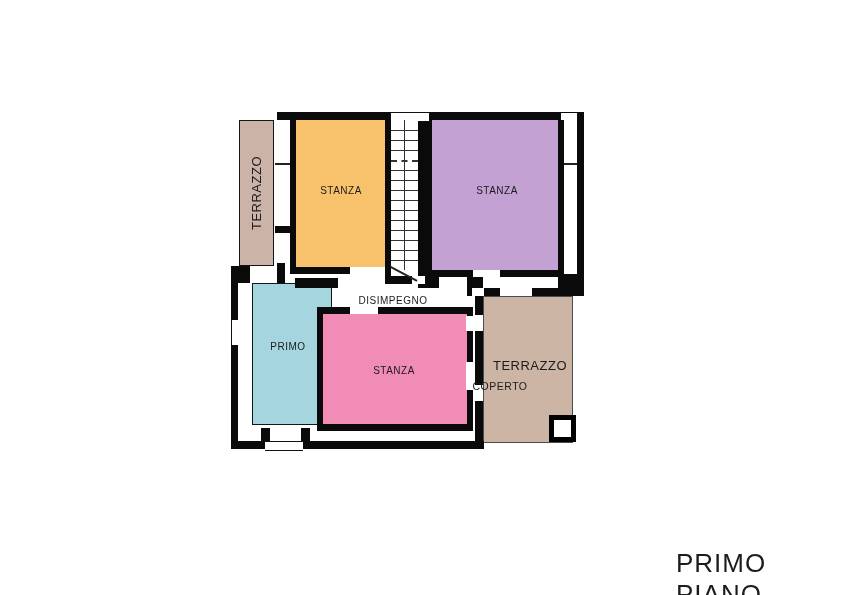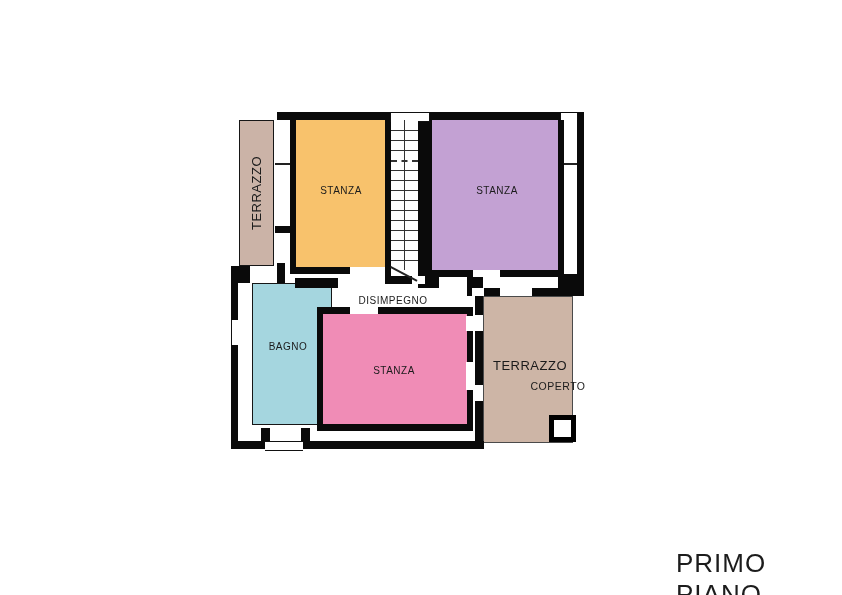--- a/index.html
+++ b/index.html
@@ -38,21 +38,21 @@
   .lbl{position:absolute;z-index:6;white-space:nowrap;transform:translate(-50%,-50%);
        letter-spacing:0.5px;color:#1b1b1b;}
   .lbl-room{font-size:10px;}
   .lbl-terrazzo-left{left:256px;top:193px;font-size:13px;transform:translate(-50%,-50%) rotate(-90deg);}
   .lbl-stanza-tl{left:341px;top:190px;}
   .lbl-stanza-tr{left:497px;top:190px;}
   .lbl-disimpegno{left:393px;top:300px;font-size:10px;}
   .lbl-bagno{left:288px;top:346px;}
   .lbl-stanza-b{left:394px;top:370px;}
   .lbl-coperto-1{left:530px;top:365px;font-size:13px;}
-  .lbl-coperto-2{left:558px;top:386px;font-size:10.5px;}
+  .lbl-coperto-2{left:500px;top:386px;font-size:10.5px;}
   .lbl-title{left:0;top:0;transform:none;position:absolute;z-index:6;
              font-size:26px;letter-spacing:1px;color:#1c1c1c;}
   .title-pos{left:676px;top:548px;}
 </style>
 </head>
 <body>
 
 <div class="canvas">
 
   <div class="fill thinb f-terrazzo-left" style="background-color: rgb(203, 179, 167);"></div>
@@ -124,19 +124,19 @@
       <div class="tread" style="top: 140px;"></div>
     </div>
   <div class="abs stair-diag"></div>
 
   <div class="abs pillar"></div>
 
   <div class="lbl lbl-terrazzo-left">TERRAZZO</div>
   <div class="lbl lbl-room lbl-stanza-tl">STANZA</div>
   <div class="lbl lbl-room lbl-stanza-tr">STANZA</div>
   <div class="lbl lbl-disimpegno">DISIMPEGNO</div>
-  <div class="lbl lbl-room lbl-bagno">BAGNO</div>
+  <div class="lbl lbl-room lbl-bagno">PRIMO</div>
   <div class="lbl lbl-room lbl-stanza-b">STANZA</div>
   <div class="lbl lbl-coperto-1">TERRAZZO</div>
   <div class="lbl lbl-coperto-2">COPERTO</div>
 
   <div class="lbl-title title-pos">PRIMO PIANO</div>
 </div>
 
 </body></html>

